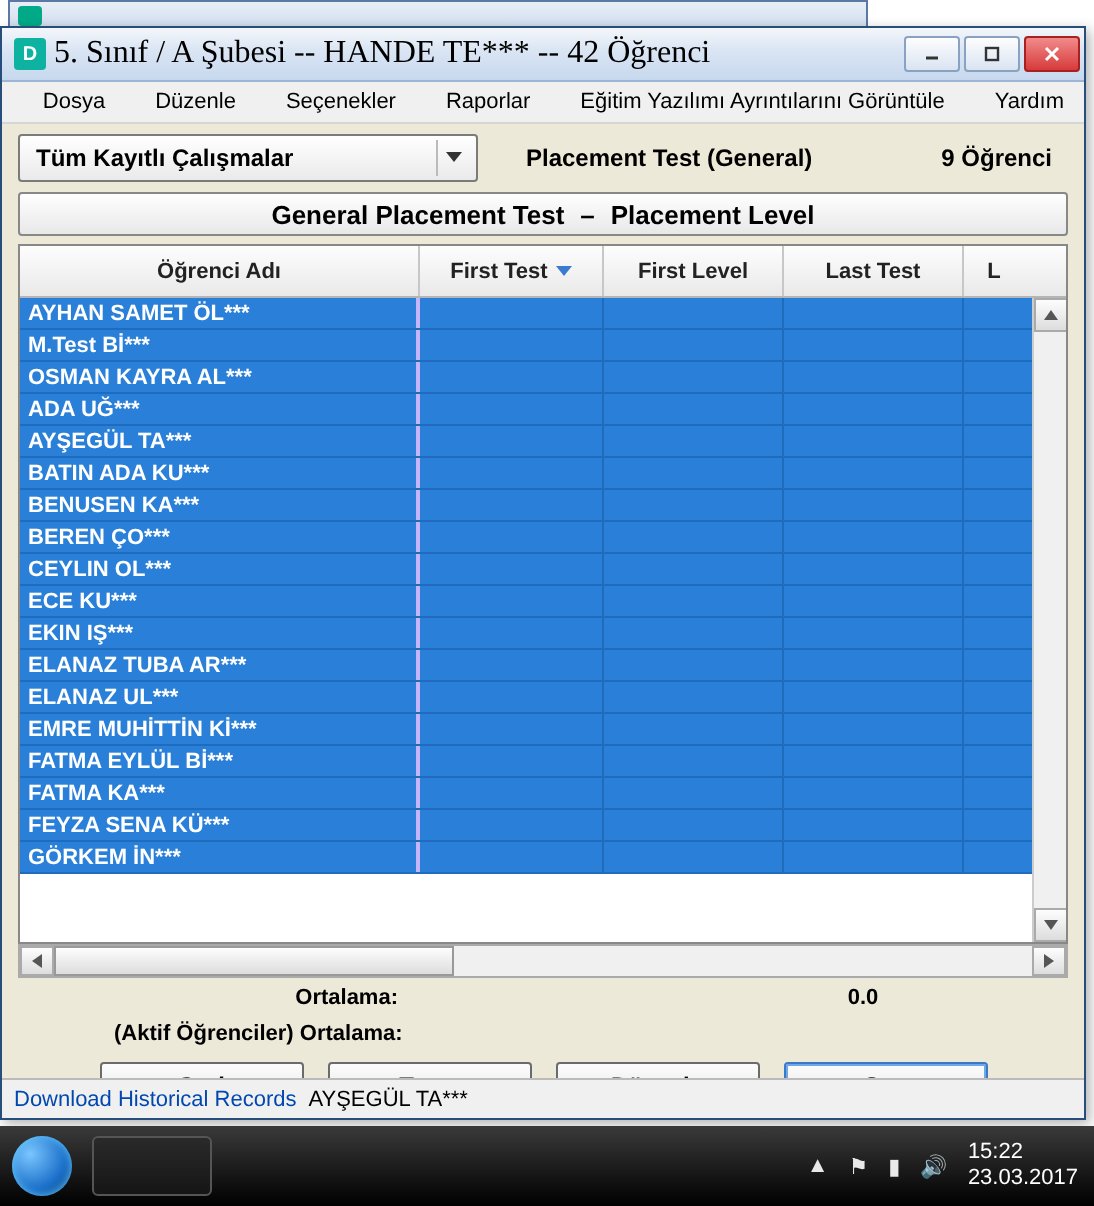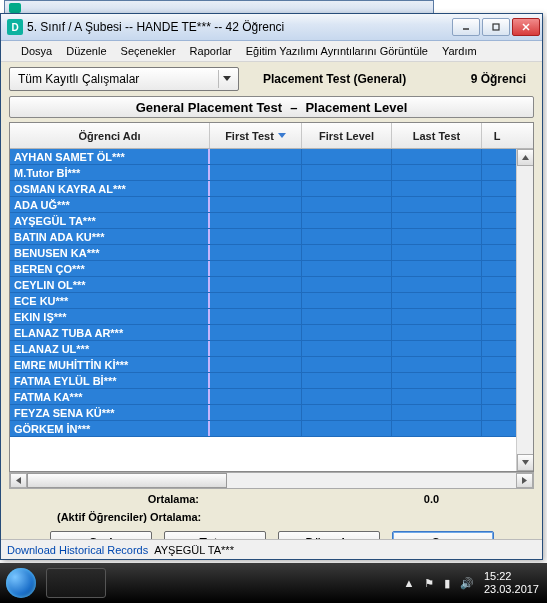--- a/index.html
+++ b/index.html
@@ -5,31 +5,31 @@
 * { box-sizing: border-box; margin: 0; padding: 0; font-family: Tahoma, Arial, sans-serif; }
 body { width: 547px; height: 603px; background: #fff; overflow: hidden; position: relative; }
 
 .bg-window { position: absolute; top: 0; left: 4px; width: 430px; height: 13px; background: linear-gradient(#e8eef7,#d3dff0); border: 1px solid #5a7aa3; border-bottom: none; z-index: 0; }
 .bg-window .bg-icon { position: absolute; left: 4px; top: 2px; width: 12px; height: 10px; background: #0a8; border-radius: 2px; }
 
 .window { position: absolute; left: 0; top: 13px; width: 543px; height: 547px; border: 1px solid #274d7a; background: #ece9d8; box-shadow: 2px 2px 6px rgba(0,0,0,.3); z-index: 1; }
 
 .titlebar { height: 27px; background: linear-gradient(#f4f7fb 0%, #dbe6f4 40%, #c7d8ee 100%); border-bottom: 1px solid #9db5d6; display: flex; align-items: center; padding: 0 2px 0 6px; }
 .titlebar .app-icon { width: 16px; height: 16px; background: #0db2a0; border-radius: 2px; margin-right: 4px; display:flex; align-items:center; justify-content:center; color:#fff; font-size:10px; font-weight:bold; }
-.titlebar .title { font-size: 12px; color: #000; flex: 1; white-space: nowrap; overflow: hidden; }
+.titlebar .title { font-size: 16px; color: #000; flex: 1; white-space: nowrap; overflow: hidden; font-family: Liberation Serif, serif; }
 .titlebar .wbtns { display: flex; gap: 2px; }
 .titlebar .wbtn { width: 28px; height: 18px; border: 1px solid #8aa2c2; background: linear-gradient(#fdfdfe,#d9e4f1); border-radius: 2px; display:flex; align-items:center; justify-content:center; }
 .titlebar .wbtn.close { background: linear-gradient(#f18b8b,#d73b3b); border-color:#a82020; color:#fff; }
 .titlebar .wbtn svg { width: 10px; height: 10px; }
 
-.menubar { height: 21px; display: flex; align-items: center; padding: 0 14px; background: #f0f0f0; border-bottom: 1px solid #d5d5d5; gap: 2px; font-size: 11px; }
+.menubar { height: 21px; display: flex; align-items: center; padding: 0 4px; background: #f0f0f0; border-bottom: 1px solid #d5d5d5; gap: 13px; font-size: 11px; justify-content: flex-end; }
 .menubar .mi { padding: 2px 6px; cursor: default; }
 
 .toolbar { padding: 5px 8px; display: flex; align-items: center; gap: 6px; }
-.combo { flex: 0 0 230px; height: 24px; border: 1px solid #7b7b7b; background: linear-gradient(#fff,#eaeaea); display: flex; align-items: center; padding: 0 4px 0 8px; font-size: 12px; font-weight: normal; border-radius: 2px; }
+.combo { flex: 0 0 230px; height: 24px; border: 1px solid #7b7b7b; background: linear-gradient(#fff,#eaeaea); display: flex; align-items: center; padding: 0 4px 0 8px; font-size: 12px; font-weight: bold; border-radius: 2px; }
 .combo .cbspace { flex:1; }
 .combo .cbarrow { width:16px; height:18px; border-left:1px solid #bbb; display:flex; align-items:center; justify-content:center; }
 .tlabel { font-size: 12px; font-weight: bold; padding-left: 8px; margin-left: 10px; }
 .tcount { font-size: 12px; font-weight: bold; margin-left: auto; padding-right: 8px; }
 
 .banner { margin: 0 8px 4px; height: 22px; border: 1px solid #888; background: linear-gradient(#fefefe,#e8e8e8); display:flex; align-items:center; justify-content:center; font-size:13px; font-weight:bold; border-radius:2px; gap: 8px; }
 
 .grid-frame { margin: 4px 8px 0; border: 1px solid #888; background:#fff; height: 350px; display:flex; flex-direction:column; }
 .grid-head { display:flex; height:26px; border-bottom:1px solid #b5b5b5; background:linear-gradient(#fdfdfd,#e9e9e9); }
 .gh { border-right:1px solid #c7c7c7; display:flex; align-items:center; justify-content:center; font-size:11px; font-weight:bold; color:#222; position:relative; }
@@ -161,21 +161,21 @@
     <div class="grid-body">
       <div class="rows" id="rows-container">
           <div class="row">
             <div class="c0">AYHAN SAMET ÖL***</div>
             <div class="c1"></div>
             <div class="c2"></div>
             <div class="c3"></div>
             <div class="c4"></div>
           </div>
           <div class="row">
-            <div class="c0">M.Tutor Bİ***</div>
+            <div class="c0">M.Test Bİ***</div>
             <div class="c1"></div>
             <div class="c2"></div>
             <div class="c3"></div>
             <div class="c4"></div>
           </div>
           <div class="row">
             <div class="c0">OSMAN KAYRA AL***</div>
             <div class="c1"></div>
             <div class="c2"></div>
             <div class="c3"></div>

